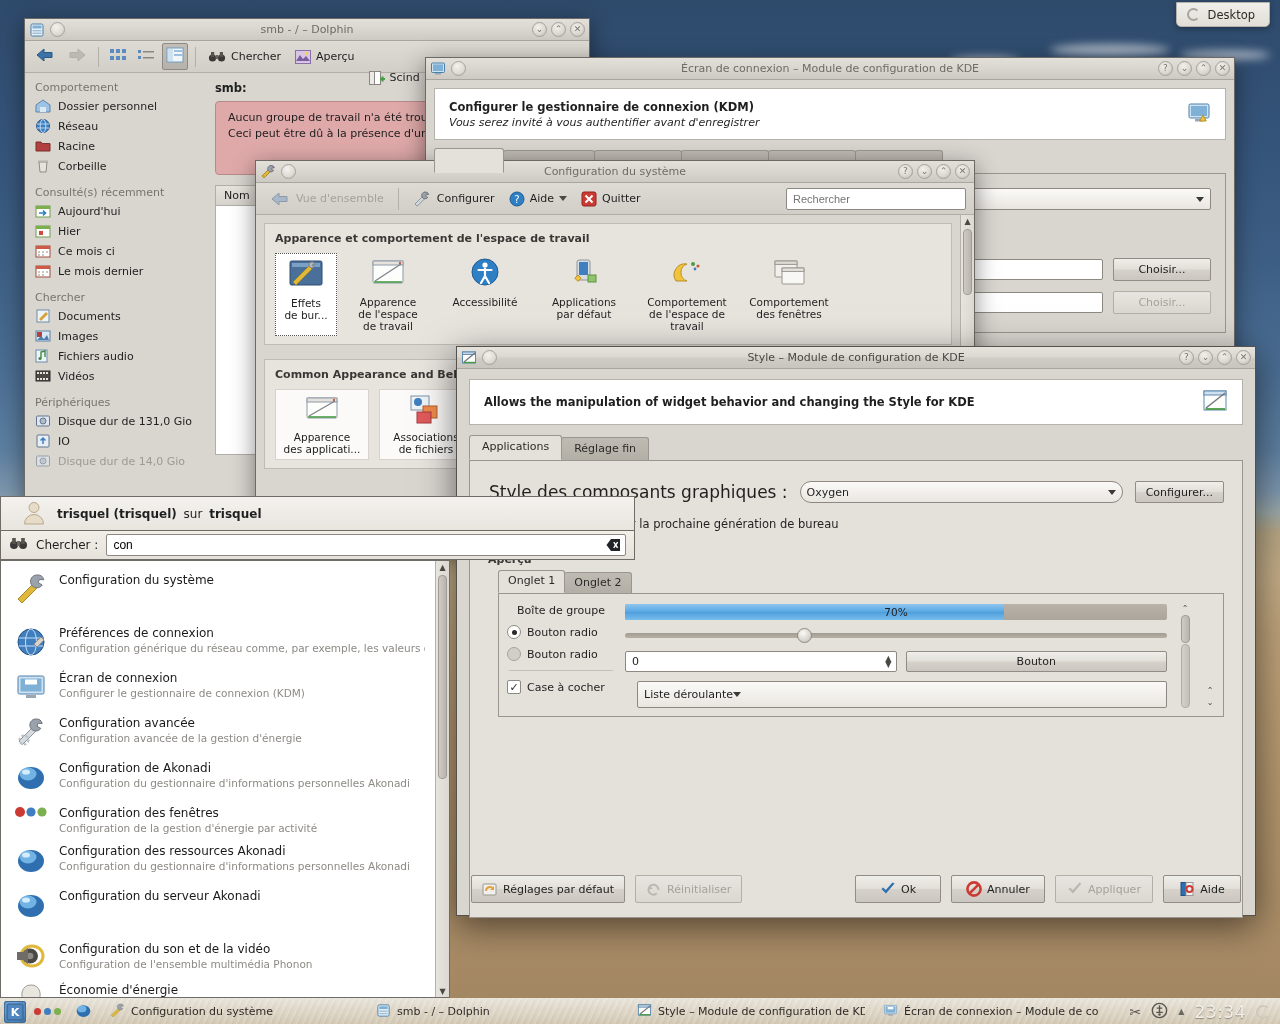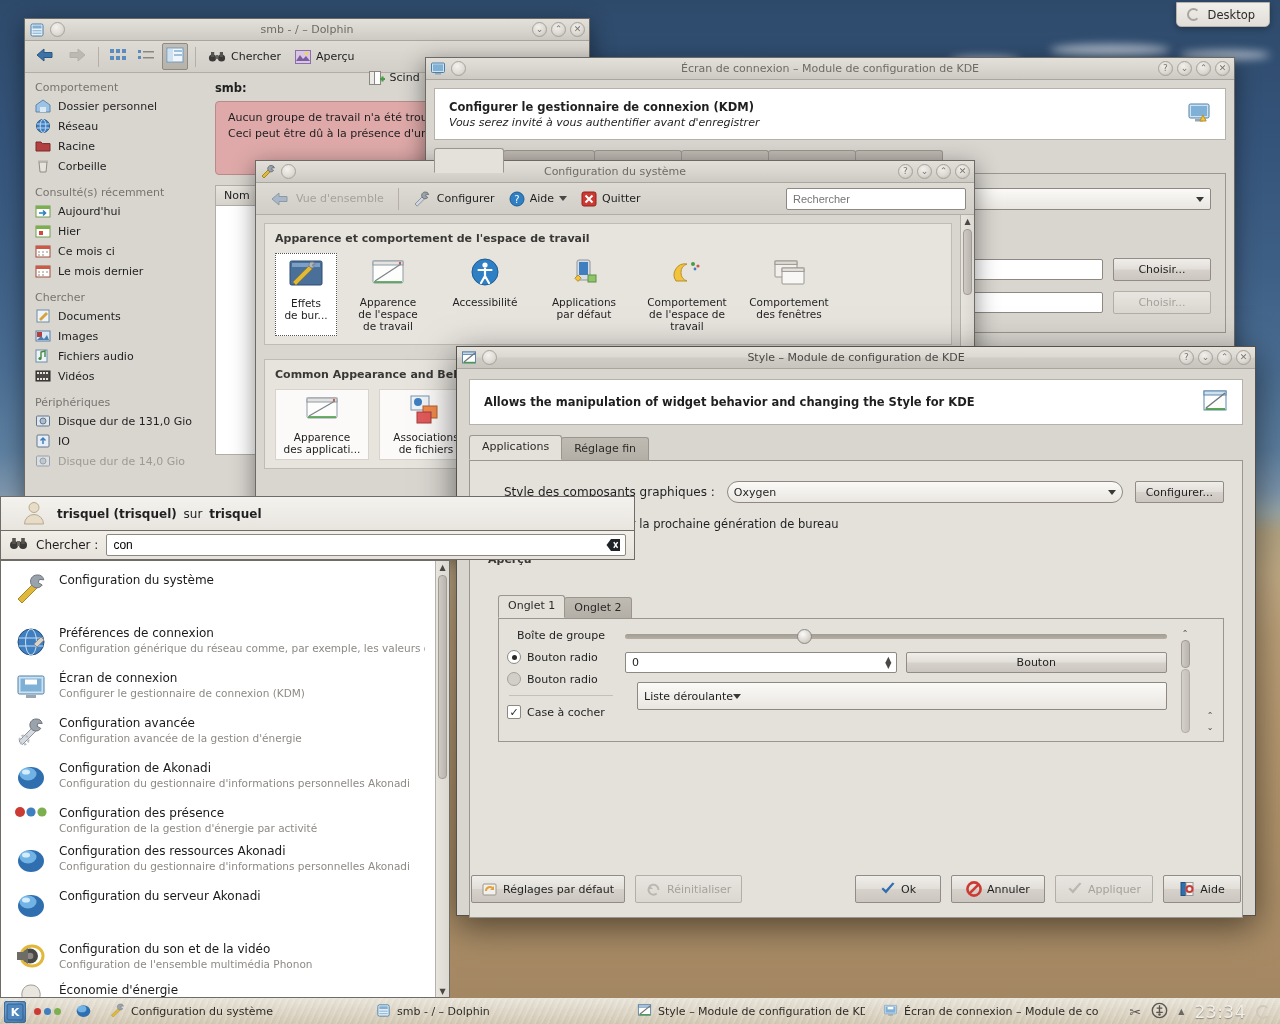--- a/index.html
+++ b/index.html
@@ -774,34 +774,34 @@
           <span>Applications</span>
         </div>
         <div class="tab">
           <span>Réglage fin</span>
         </div>
       </div>
 
       <div style="border:1px solid #9a968f;border-top:1px solid #9a968f;background:#e4e1db;height:458px;padding:20px 18px 0 18px;">
 
         <div style="display:flex;align-items:center;gap:12px;">
-          <span style="font-size:12px;margin-left:16px;text-align:center;">Style des composants graphiques :</span>
+          <span style="font-size:17px;margin-left:1px;text-align:center;">Style des composants graphiques :</span>
           <div class="combo" style="flex:1;max-width:450px;justify-content:space-between;border-radius:11px;">
             <span>Oxygen</span>
             <span class="arrow-dn"></span>
           </div>
           <div class="btn" style="height:22px;">Configurer...</div>
         </div>
 
         <div style="font-size:11.5px;margin:14px 0 0 12px;">Description : Style pour la prochaine génération de bureau</div>
 
         <div class="grp-title" style="margin:22px 0 4px 0;">Aperçu</div>
 
         <div class="tabrow" style="margin-left:10px;">
-          <div class="tab active" style="padding:3px 9px 5px 9px;margin-top:25px;">
+          <div class="tab active" style="padding:3px 9px 5px 9px;">
             <span>Onglet 1</span>
           </div>
           <div class="tab" style="padding:3px 9px 4px 9px;">
             <span>Onglet 2</span>
           </div>
         </div>
 
         <div style="margin-left:10px;border:1px solid #9a968f;background:#e4e1db;height:124px;display:flex;padding:8px 6px 8px 8px;gap:10px;">
 
           <div style="width:108px;display:flex;flex-direction:column;gap:8px;padding-top:2px;">
@@ -818,20 +818,25 @@
             </div>
             <div style="height:1px;background:#c4c0b9;margin:1px 2px;"></div>
             <div style="display:flex;align-items:center;gap:6px;">
               <span style="width:14px;height:14px;background:#fff;border:1px solid #8d8982;border-radius:2px;display:inline-flex;align-items:center;justify-content:center;font-size:11px;line-height:1;color:#2c2a27;">✓</span>
               <span style="font-size:11px;">Case à cocher</span>
             </div>
           </div>
 
           <div style="flex:1;display:flex;flex-direction:column;gap:9px;padding-top:2px;">
 
+            <div style="height:17px;background:linear-gradient(to bottom,#b9b2a9,#aca59c);border-radius:2px;position:relative;overflow:hidden;">
+              <div id="pb-fill" style="position:absolute;left:0;top:0;bottom:0;width:70%;
+                          background:linear-gradient(to bottom,#8ec5ef,#5aa8e4 48%,#4f9fdd 52%,#79bdec);"></div>
+              <div style="position:absolute;inset:0;display:flex;align-items:center;justify-content:center;font-size:10.5px;color:#1f1f1f;">70%</div>
+            </div>
 
             <div style="height:14px;position:relative;display:flex;align-items:center;">
               <div style="height:5px;width:100%;border-radius:3px;background:linear-gradient(to bottom,#a39c93,#b6afa6);"></div>
               <div id="sl-handle" style="position:absolute;left:33%;width:15px;height:15px;border-radius:50%;
                           background:radial-gradient(circle at 38% 32%,#fbfaf8,#d9d5ce 60%,#bdb8b0);border:1px solid #8d8982;margin-left:-7px;"></div>
             </div>
 
             <div style="display:flex;gap:9px;">
               <div class="field" style="flex:1;height:21px;display:flex;align-items:center;justify-content:space-between;padding-right:4px;">
                 <span>0</span>
@@ -1025,21 +1030,21 @@
 
         <div class="kr-item">
           <span style="flex:0 0 32px;display:flex;align-items:center;gap:2px;">
             <svg width="32" height="12" viewBox="0 0 32 12">
               <circle cx="5" cy="6" r="5" fill="#cc3b33"></circle>
               <circle cx="16" cy="6" r="4.6" fill="#3f7fc0"></circle>
               <circle cx="27" cy="6" r="4.6" fill="#7cb04f"></circle>
             </svg>
           </span>
           <div>
-            <div class="kr-title">Configuration des présence</div>
+            <div class="kr-title">Configuration des fenêtres</div>
             <div class="kr-sub">Configuration de la gestion d'énergie par activité</div>
           </div>
         </div>
 
         <div class="kr-item">
           <span style="flex:0 0 32px;">
             <svg width="32" height="32" viewBox="0 0 32 32">
               <ellipse cx="16" cy="17" rx="13" ry="11" fill="#2f6fb0"></ellipse>
               <ellipse cx="13" cy="13" rx="8.5" ry="6.5" fill="#7ec0f0" opacity=".85"></ellipse>
               <ellipse cx="11" cy="11" rx="4" ry="2.6" fill="#d5ecfb"></ellipse>

